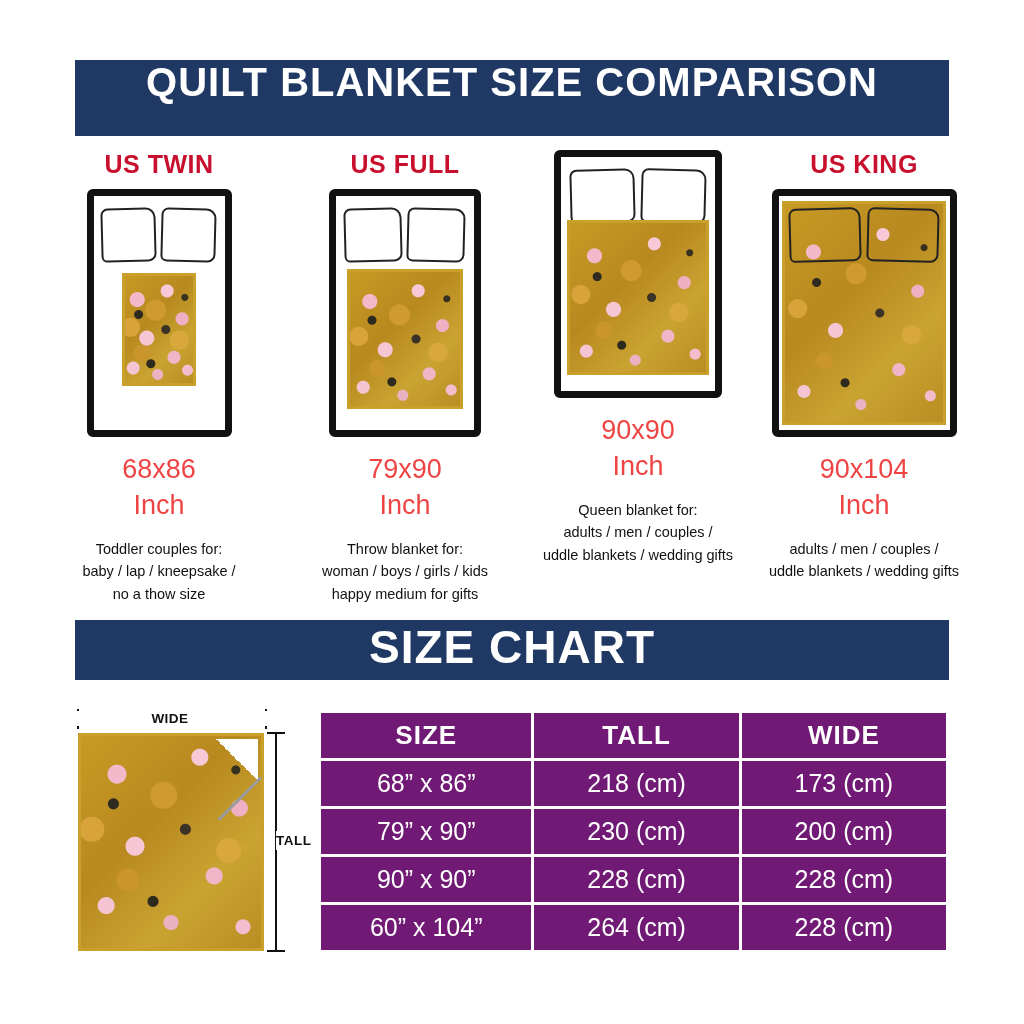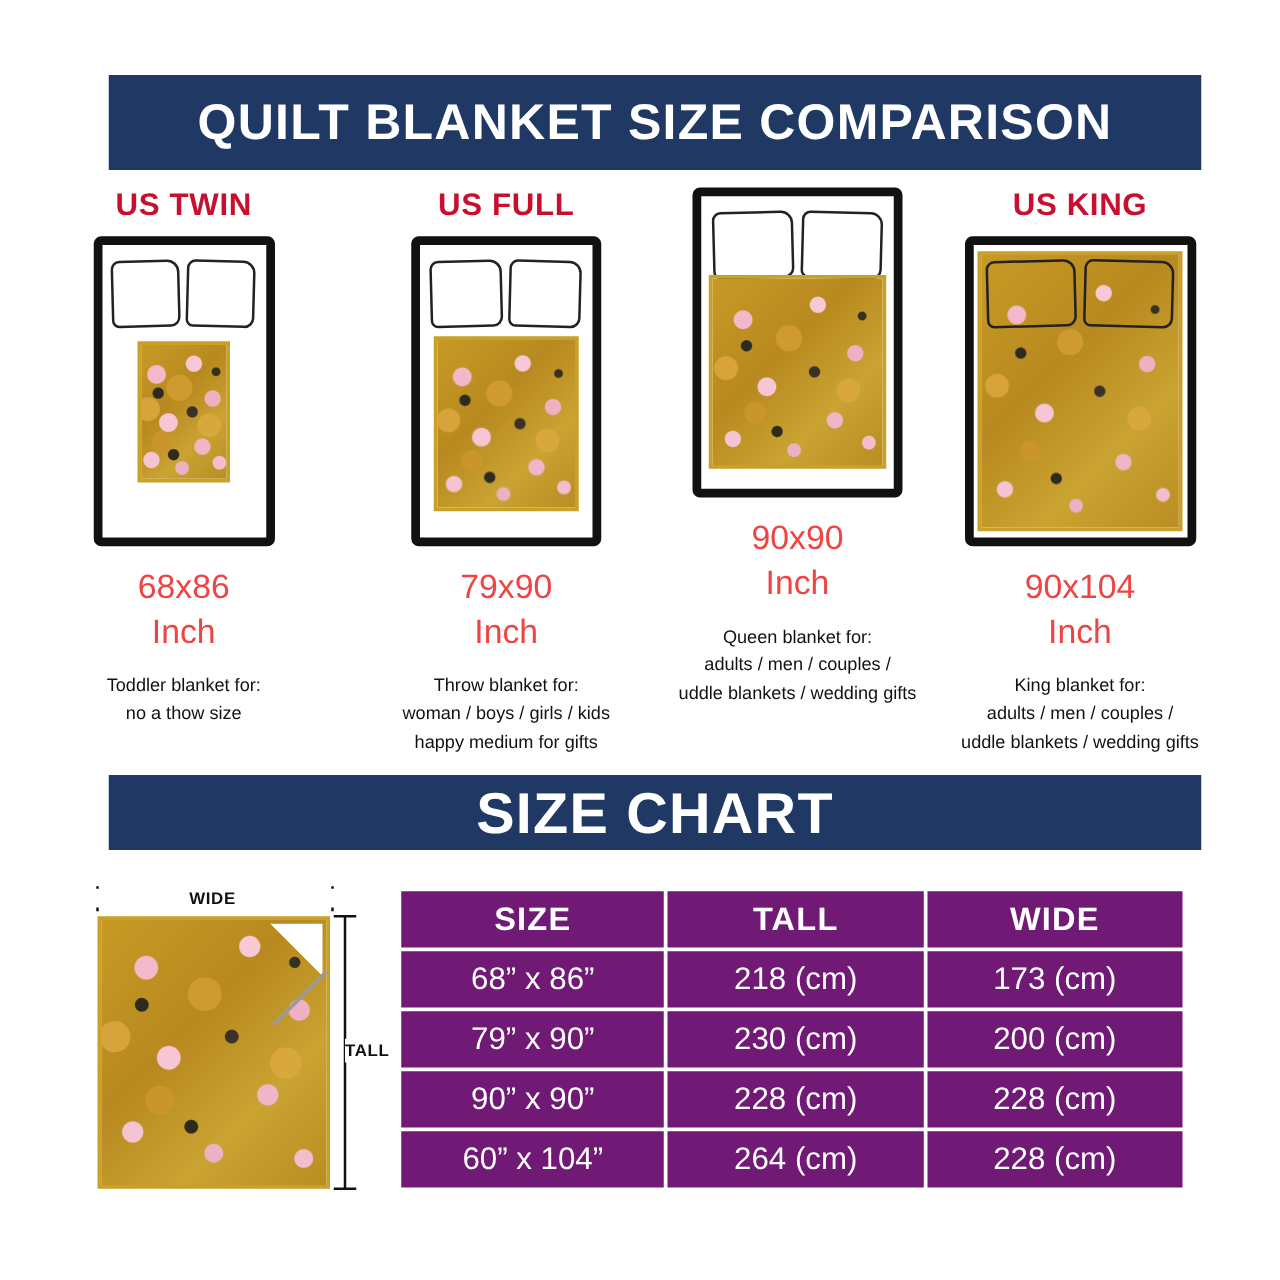--- a/index.html
+++ b/index.html
@@ -14,23 +14,22 @@
     width: 1024px; height: 1024px;
     background: #ffffff;
     overflow: hidden;
   }
 
   
   .banner {
     position: absolute;
     background: #1f3864;
     display: flex;
-    align-items: center;
+    align-items: flex-start;
     justify-content: center;
-    margin-left: 12px;
   }
   .banner-title {
     color: #ffffff;
     font-weight: bold;
     letter-spacing: 1px;
     text-align: center;
   }
   #banner-top { left: 75px; top: 60px; width: 874px; height: 76px; }
   #banner-top .banner-title { font-size: 40px; }
 
@@ -212,35 +211,36 @@
 </style>
 </head>
 <body>
 
 <div id="page">
 
   <div class="banner" id="banner-top">
     <div class="banner-title">QUILT BLANKET SIZE COMPARISON</div>
   </div>
 
-  <div class="col" id="col-0" style="left:47px;">
+  <div class="col" id="col-0" style="left:59px;">
     <div class="col-title">US TWIN</div>
     <div class="bed" style="width:145px;height:248px;">
       <div class="pillows">
         <div class="pillow left"></div>
         <div class="pillow right"></div>
       </div>
       <div class="quiltpatch" style="left:22%;top:33%;width:56%;height:48%;"></div>
     </div>
     <div class="size-text">
       <div>68x86</div>
       <div>Inch</div>
     </div>
     <div class="desc-text">
-      <div>Toddler blanket for:</div>
+      <div>Toddler couples for:</div>
+      <div>baby / lap / kneepsake /</div>
       <div>no a thow size</div>
     </div>
   </div>
 
   <div class="col" id="col-1" style="left:305px;">
     <div class="col-title">US FULL</div>
     <div class="bed" style="width:152px;height:248px;">
       <div class="pillows">
         <div class="pillow left"></div>
         <div class="pillow right"></div>
@@ -284,21 +284,20 @@
       <div class="pillows">
         <div class="pillow left" style="background:transparent;"></div>
         <div class="pillow right" style="background:transparent;"></div>
       </div>
     </div>
     <div class="size-text">
       <div>90x104</div>
       <div>Inch</div>
     </div>
     <div class="desc-text">
-      <div>King blanket for:</div>
       <div>adults / men / couples /</div>
       <div>uddle blankets / wedding gifts</div>
     </div>
   </div>
 
   <div class="banner" id="banner-mid">
     <div class="banner-title">SIZE CHART</div>
   </div>
 
   <div id="blanket-diagram">

